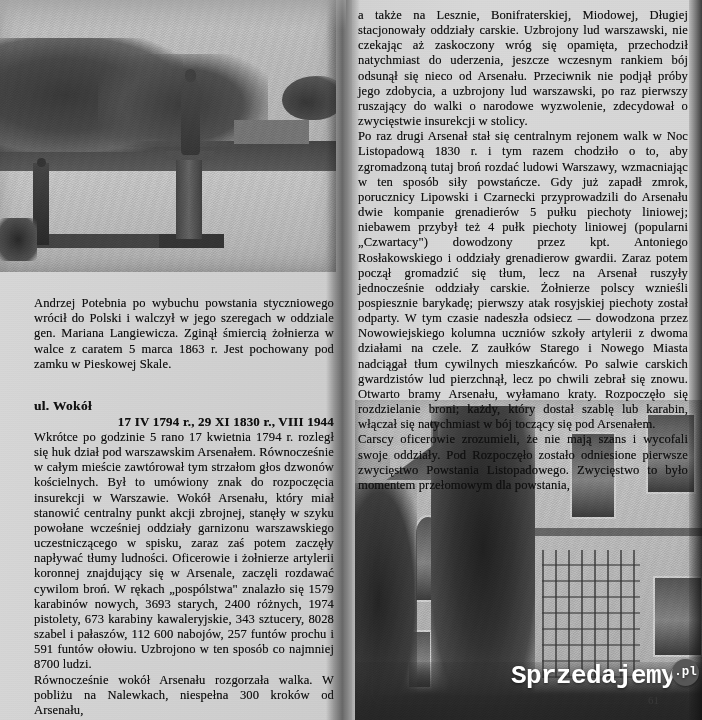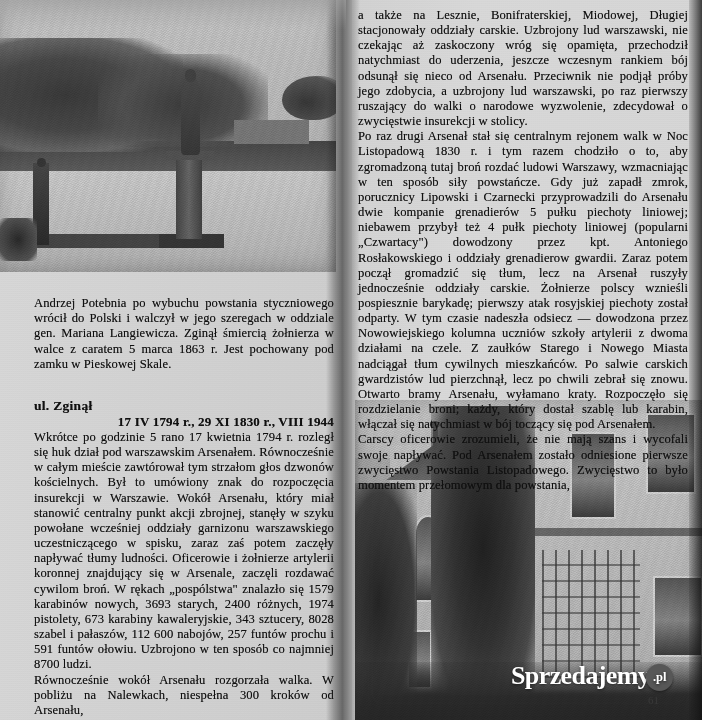--- a/index.html
+++ b/index.html
@@ -166,22 +166,22 @@
 
   .blk{margin-bottom:0;}
   .sec-title-wrap{margin-top:26px;}
 
   
   .ink{ text-shadow:0 0 .6px rgba(0,0,0,.45); }
 
   
   .watermark{
     position:absolute;left:511px;top:661px;
-    display:flex;align-items:flex-end;
-    font-family:Liberation Serif, serif;
+    display:flex;align-items:center;
+    font-family:Liberation Mono, monospace;
     font-weight:bold;font-size:26px;letter-spacing:-.6px;
     color:#ffffff;
     text-shadow:0 1px 3px rgba(0,0,0,.55);
     z-index:40;
   }
   .wm-badge{
     margin-left:-4px;margin-top:-8px;
     background:#0369a1;color:#fff;border-radius:50%;
     width:27px;height:27px;
     display:flex;align-items:center;justify-content:center;
@@ -243,32 +243,32 @@
     <div class="ivy-left"></div>
     <div class="ivy-bot"></div>
     <div class="grain"></div>
     <div class="photo-frame"></div>
   </div>
 
   <div class="col left-col ink">
     <p class="body-text cap">Andrzej Potebnia po wybuchu powstania styczniowego wrócił do Polski i walczył w jego szeregach w oddziale gen. Mariana Langiewicza. Zginął śmiercią żołnierza w walce z caratem 5 marca 1863 r. Jest pochowany pod zamku w Pieskowej Skale.</p>
 
     <div class="sec-title-wrap">
-      <p class="subheading">ul. Zginął</p>
+      <p class="subheading">ul. Wokół</p>
       <p class="dates">17 IV 1794 r., 29 XI 1830 r., VIII 1944</p>
     </div>
 
     <p class="body-text blk">Wkrótce po godzinie 5 rano 17 kwietnia 1794 r. rozległ się huk dział pod warszawskim Arsenałem. Równocześnie w całym mieście zawtórował tym strzałom głos dzwonów kościelnych. Był to umówiony znak do rozpoczęcia insurekcji w Warszawie. Wokół Arsenału, który miał stanowić centralny punkt akcji zbrojnej, stanęły w szyku powołane wcześniej oddziały garnizonu warszawskiego uczestniczącego w spisku, zaraz zaś potem zaczęły napływać tłumy ludności. Oficerowie i żołnierze artylerii koronnej znajdujący się w Arsenale, zaczęli rozdawać cywilom broń. W rękach „pospólstwa" znalazło się 1579 karabinów nowych, 3693 starych, 2400 różnych, 1974 pistolety, 673 karabiny kawaleryjskie, 343 sztucery, 8028 szabel i pałaszów, 112 600 nabojów, 257 funtów prochu i 591 funtów ołowiu. Uzbrojono w ten sposób co najmniej 8700 ludzi.</p>
     <p class="body-text blk">Równocześnie wokół Arsenału rozgorzała walka. W pobliżu na Nalewkach, niespełna 300 kroków od Arsenału,</p>
   </div>
 
   <div class="col right-col ink">
     <p class="body-text blk">a także na Lesznie, Bonifraterskiej, Miodowej, Długiej stacjonowały oddziały carskie. Uzbrojony lud warszawski, nie czekając aż zaskoczony wróg się opamięta, przechodził natychmiast do uderzenia, jeszcze wczesnym rankiem bój odsunął się nieco od Arsenału. Przeciwnik nie podjął próby jego zdobycia, a uzbrojony lud warszawski, po raz pierwszy ruszający do walki o narodowe wyzwolenie, zdecydował o zwycięstwie insurekcji w stolicy.</p>
     <p class="body-text blk">Po raz drugi Arsenał stał się centralnym rejonem walk w Noc Listopadową 1830 r. i tym razem chodziło o to, aby zgromadzoną tutaj broń rozdać ludowi Warszawy, wzmacniając w ten sposób siły powstańcze. Gdy już zapadł zmrok, porucznicy Lipowski i Czarnecki przyprowadzili do Arsenału dwie kompanie grenadierów 5 pułku piechoty liniowej; niebawem przybył też 4 pułk piechoty liniowej (popularni „Czwartacy") dowodzony przez kpt. Antoniego Rosłakowskiego i oddziały grenadierow gwardii. Zaraz potem począł gromadzić się tłum, lecz na Arsenał ruszyły jednocześnie oddziały carskie. Żołnierze polscy wznieśli pospiesznie barykadę; pierwszy atak rosyjskiej piechoty został odparty. W tym czasie nadeszła odsiecz — dowodzona przez Nowowiejskiego kolumna uczniów szkoły artylerii z dwoma działami na czele. Z zaułków Starego i Nowego Miasta nadciągał tłum cywilnych mieszkańców. Po salwie carskich gwardzistów lud pierzchnął, lecz po chwili zebrał się znowu. Otwarto bramy Arsenału, wyłamano kraty. Rozpoczęło się rozdzielanie broni; każdy, który dostał szablę lub karabin, włączał się natychmiast w bój toczący się pod Arsenałem.</p>
-    <p class="body-text blk">Carscy oficerowie zrozumieli, że nie mają szans i wycofali swoje napływać. Pod Arsenałem zostało odniesione pierwsze zwycięstwo Powstania Listopadowego. Zwycięstwo to było momentem przełomowym dla powstania,</p>
+    <p class="body-text blk">Carscy oficerowie zrozumieli, że nie mają szans i wycofali swoje oddziały. Pod Rozpoczęło zostało odniesione pierwsze zwycięstwo Powstania Listopadowego. Zwycięstwo to było momentem przełomowym dla powstania,</p>
   </div>
 
   <div class="gutter"></div>
   <div class="curl-top"></div>
   <div class="right-edge"></div>
 
   <div class="watermark">
     <span>Sprzedajemy</span>
     <span class="wm-badge">.pl</span>
   </div>

